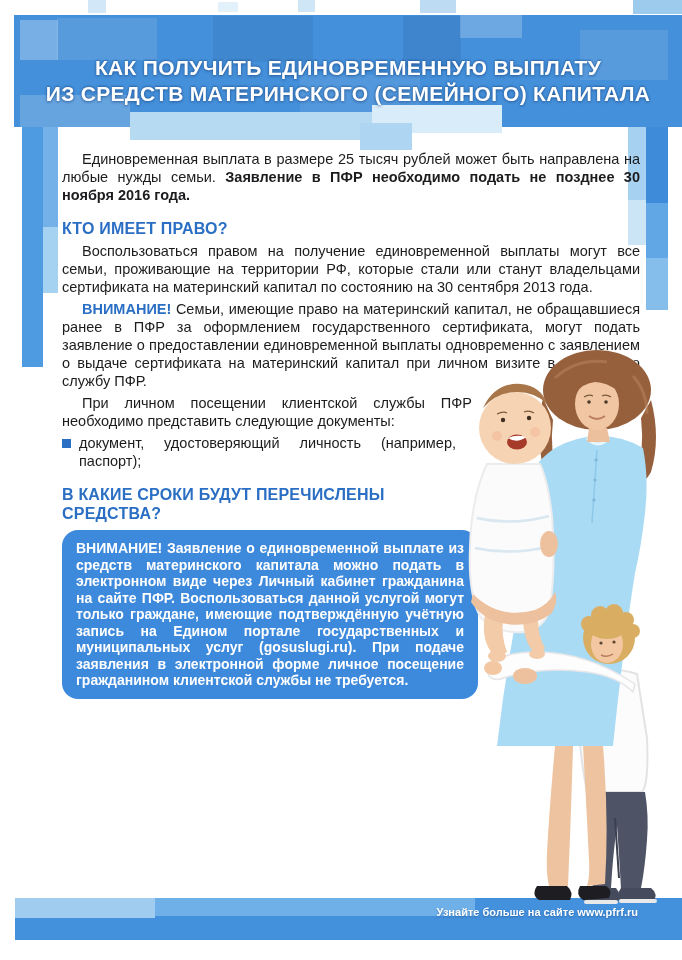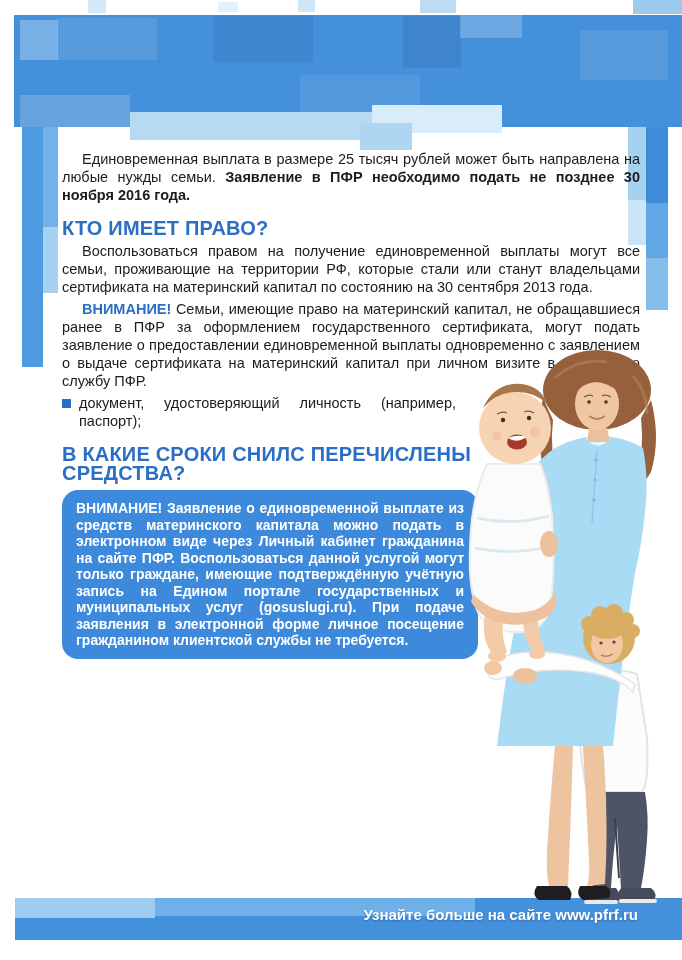--- a/index.html
+++ b/index.html
@@ -14,38 +14,38 @@
   .header { position: absolute; left: 14px; top: 15px; width: 668px; height: 112px; background: #4590da; overflow: hidden; }
   .header .title { position: relative; z-index: 2; padding-top: 40px; text-align: center;
     color: #fff; font-weight: bold; font-size: 21px; line-height: 26px; letter-spacing: .3px;
     text-shadow: 0 1px 3px rgba(25,70,130,.70), 0 -1px 2px rgba(25,70,130,.45); }
 
   
   .content { position: absolute; left: 62px; top: 150px; width: 578px; color: #1c1c1e;
     font-size: 14.5px; line-height: 18px; }
   .content p { text-align: justify; margin: 0 0 4px 0; }
   .ind { text-indent: 20px; }
-  .content h2 { color: #2b6fc4; font-size: 20px; line-height: 19px; margin: 15px 0 4px 0; letter-spacing: .2px; }
+  .content h2 { color: #2b6fc4; font-size: 16px; line-height: 19px; margin: 15px 0 4px 0; letter-spacing: .2px; }
   .blue-lead { color: #2b6fc4; font-weight: bold; }
   .narrow { width: 410px; }
   ul.docs { list-style: none; margin: 2px 16px 4px 0; }
   ul.docs li { position: relative; padding-left: 17px; margin-bottom: 5px; text-align: justify; }
   ul.docs li::before { content: ""; position: absolute; left: 0; top: 5px; width: 9px; height: 9px; background: #2b6fc4; }
   .bold-p { font-weight: bold; }
 
   .attention-box { width: 416px; margin-top: 7px; background: #3d89dc; color: #fff;
     font-weight: bold; font-size: 14px; line-height: 16.5px; padding: 10px 14px;
     border-radius: 16px; text-align: justify; }
 
   
   .photo { position: absolute; left: 437px; top: 348px; width: 245px; height: 560px; z-index: 3; }
 
   
   .footer { position: absolute; left: 15px; top: 898px; width: 667px; height: 42px; background: #4390dc; z-index: 2; overflow: hidden; }
-  .footer-text { position: absolute; right: 44px; top: 8px; color: #fff; font-weight: bold; font-size: 15px;
+  .footer-text { position: absolute; right: 44px; top: 8px; color: #fff; font-weight: bold; font-size: 11px;
     text-shadow: 0 1px 2px rgba(25,70,130,.5); }
 </style>
 </head>
 <body>
 
 <div class="page">
 
   <div class="blk" style="left:88px; top:0; width:18px; height:13px; background:#d2e8f8;"></div>
   <div class="blk" style="left:218px; top:2px; width:20px; height:10px; background:#e3f1fb;"></div>
   <div class="blk" style="left:298px; top:0; width:17px; height:12px; background:#cfe6f7;"></div>
@@ -55,20 +55,22 @@
   <div class="header">
     <div class="blk" style="left:43px; top:3px; width:100px; height:42px; background:rgba(255,255,255,.10);"></div>
     <div class="blk" style="left:199px; top:1px; width:100px; height:46px; background:rgba(20,60,120,.10);"></div>
     <div class="blk" style="left:389px; top:1px; width:58px; height:52px; background:rgba(20,60,120,.12);"></div>
     <div class="blk" style="left:446px; top:-5px; width:62px; height:28px; background:rgba(255,255,255,.22);"></div>
     <div class="blk" style="left:6px; top:5px; width:38px; height:40px; background:rgba(255,255,255,.28);"></div>
     <div class="blk" style="left:566px; top:15px; width:88px; height:50px; background:rgba(255,255,255,.10);"></div>
     <div class="blk" style="left:286px; top:60px; width:120px; height:40px; background:rgba(255,255,255,.08);"></div>
     <div class="blk" style="left:6px; top:80px; width:110px; height:32px; background:rgba(255,255,255,.18);"></div>
     <div class="title">
+      <div>КАК ПОЛУЧИТЬ ЕДИНОВРЕМЕННУЮ ВЫПЛАТУ</div>
+      <div>ИЗ СРЕДСТВ МАТЕРИНСКОГО (СЕМЕЙНОГО) КАПИТАЛА</div>
     </div>
   </div>
 
   <div class="blk" style="left:130px; top:112px; width:242px; height:28px; background:#b7daf3;"></div>
   <div class="blk" style="left:372px; top:105px; width:130px; height:28px; background:#d9ecf9;"></div>
   <div class="blk" style="left:360px; top:123px; width:52px; height:27px; background:#aed5f2;"></div>
 
   <div class="blk" style="left:22px; top:127px; width:21px; height:240px; background:#4f9be1;"></div>
   <div class="blk" style="left:43px; top:127px; width:15px; height:100px; background:#74b1e9;"></div>
   <div class="blk" style="left:43px; top:227px; width:15px; height:66px; background:#a6d2f1;"></div>
@@ -80,25 +82,26 @@
   <div class="blk" style="left:628px; top:200px; width:18px; height:45px; background:#cbe4f6;"></div>
 
   <div class="content">
     <p class="ind"><span>Единовременная выплата в размере 25 тысяч рублей может быть направлена на любые нужды семьи. </span><b>Заявление в ПФР необходимо подать не позднее 30 ноября 2016 года.</b></p>
 
     <h2>КТО ИМЕЕТ ПРАВО?</h2>
     <p class="ind">Воспользоваться правом на получение единовременной выплаты могут все семьи, проживающие на территории РФ, которые стали или станут владельцами сертификата на материнский капитал по состоянию на 30 сентября 2013 года.</p>
     <p class="ind"><span class="blue-lead">ВНИМАНИЕ!</span><span> Семьи, имеющие право на материнский капитал, не обращавшиеся ранее в ПФР за оформлением государственного сертификата, могут подать заявление о предоставлении единовременной выплаты одновременно с заявлением о выдаче сертификата на материнский капитал при личном визите в клиентскую службу ПФР.</span></p>
 
     <div class="narrow">
+      <p class="ind">При личном посещении клиентской службы ПФР необходимо представить следующие документы:</p>
       <ul class="docs">
         <li><span>документ, удостоверяющий личность (например, паспорт);</span></li>
       </ul>
 
-      <h2>В КАКИЕ СРОКИ СНИЛС ПЕРЕЧИСЛЕНЫ СРЕДСТВА?</h2>
+      <h2>В КАКИЕ СРОКИ БУДУТ ПЕРЕЧИСЛЕНЫ СРЕДСТВА?</h2>
 
       <div class="attention-box">
         <b>ВНИМАНИЕ!</b><span> Заявление о единовременной выплате из средств материнского капитала можно подать в электронном виде через Личный кабинет гражданина на сайте ПФР. Воспользоваться данной услугой могут только граждане, имеющие подтверждённую учётную запись на Едином портале государственных и муниципальных услуг (gosuslugi.ru). При подаче заявления в электронной форме личное посещение гражданином клиентской службы не требуется.</span>
       </div>
     </div>
   </div>
 
   <svg class="photo" viewBox="0 0 245 560" xmlns="http://www.w3.org/2000/svg">
 
     <g>

